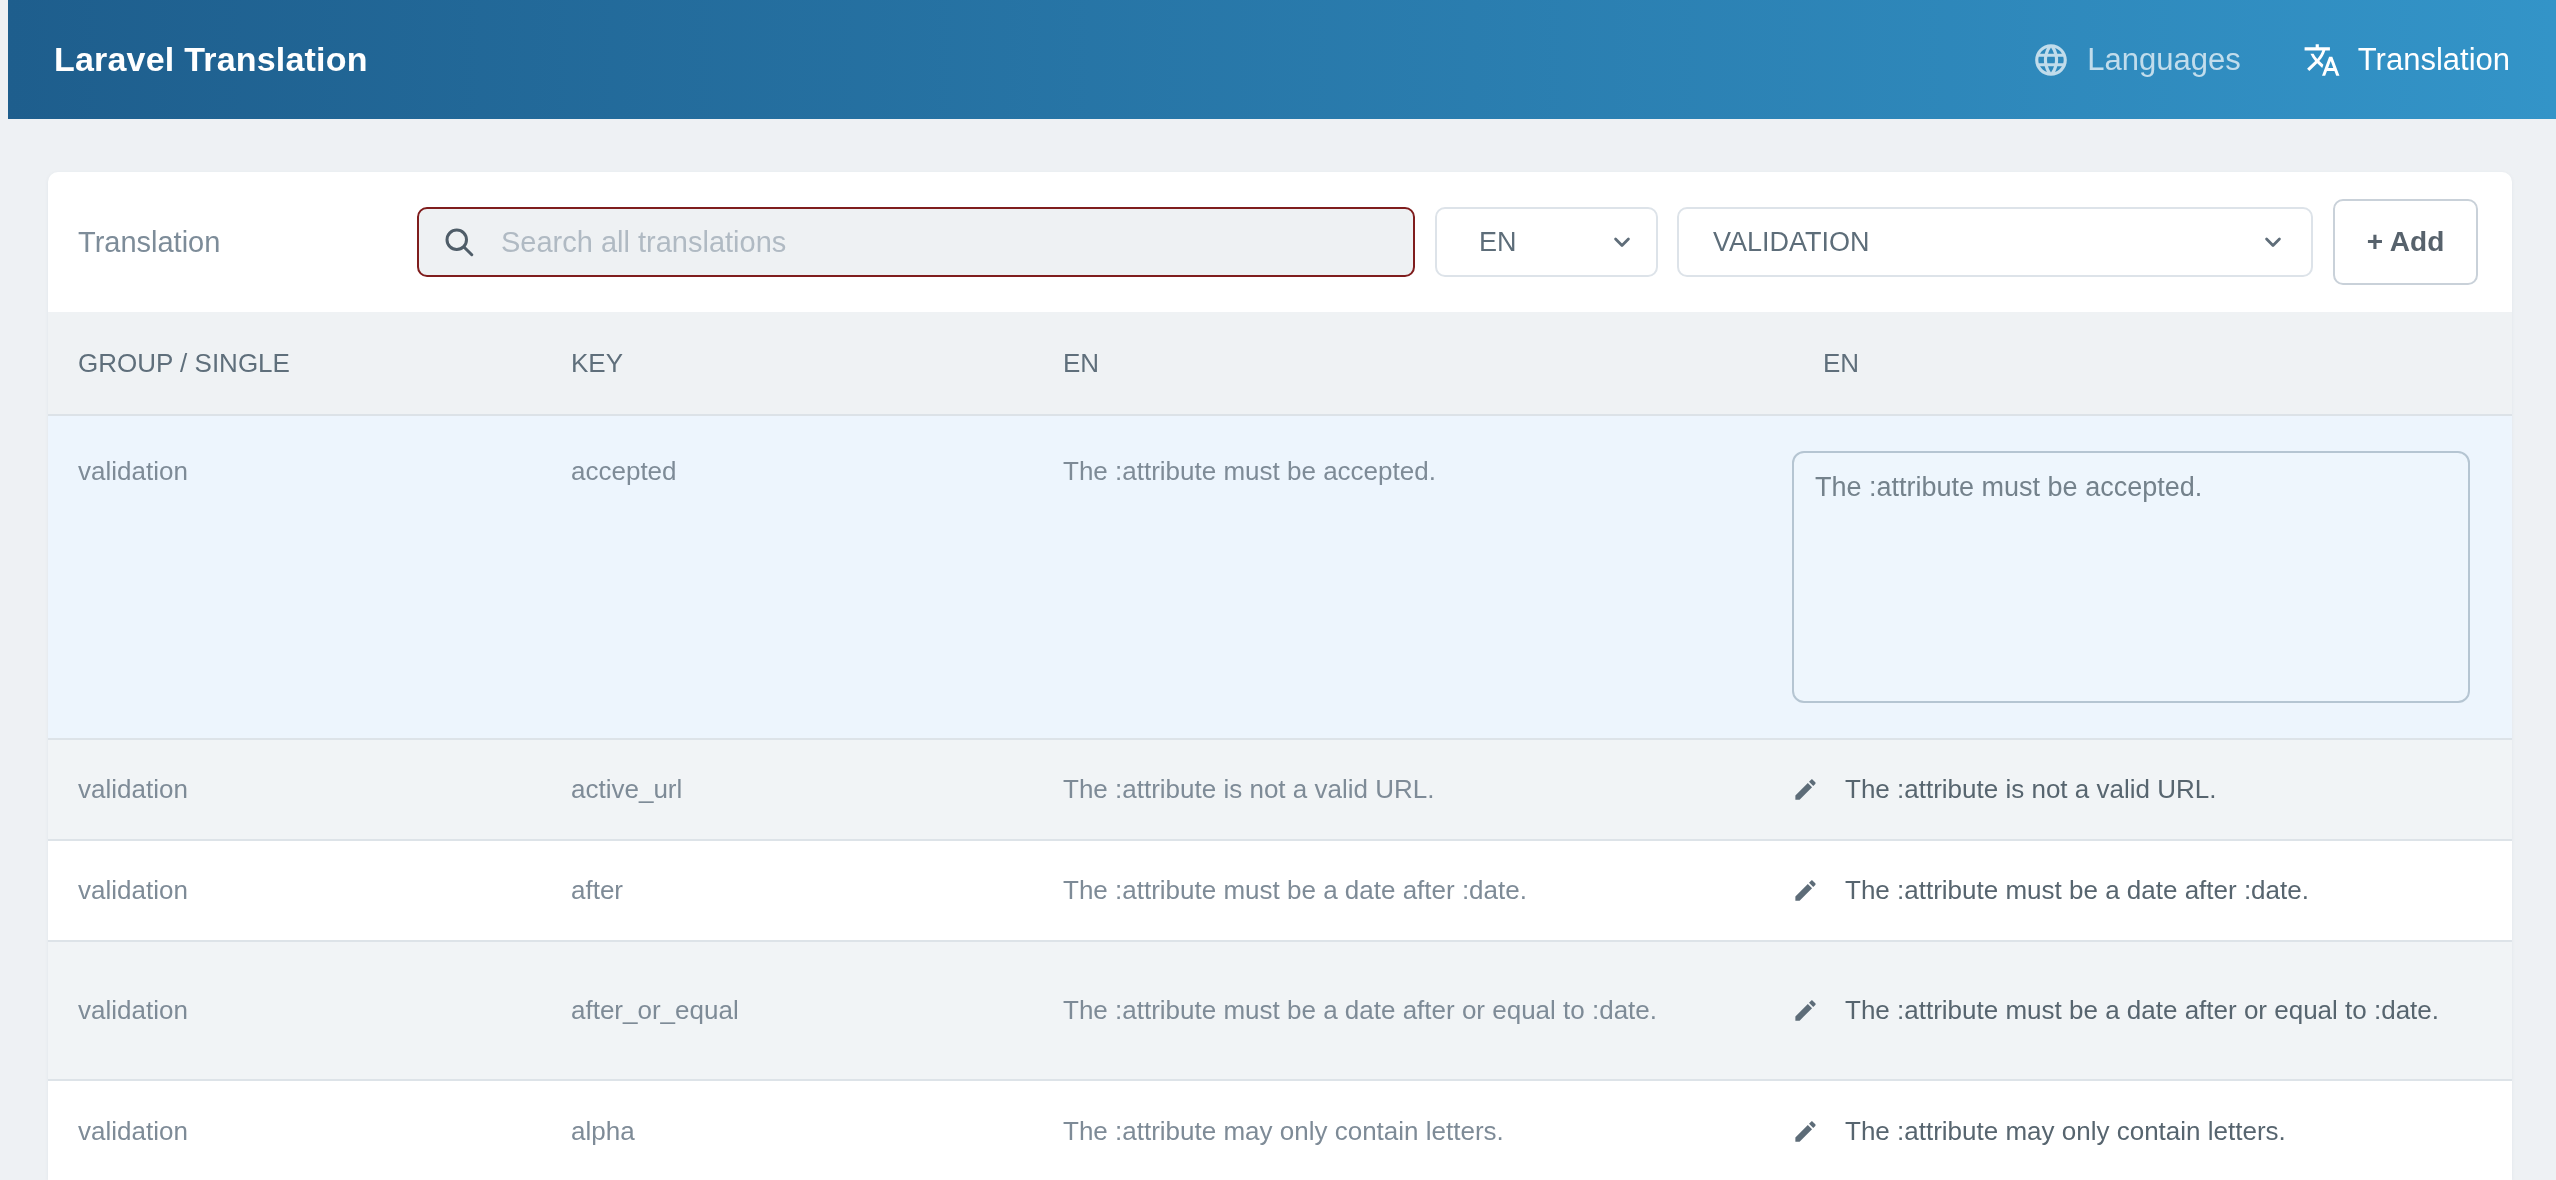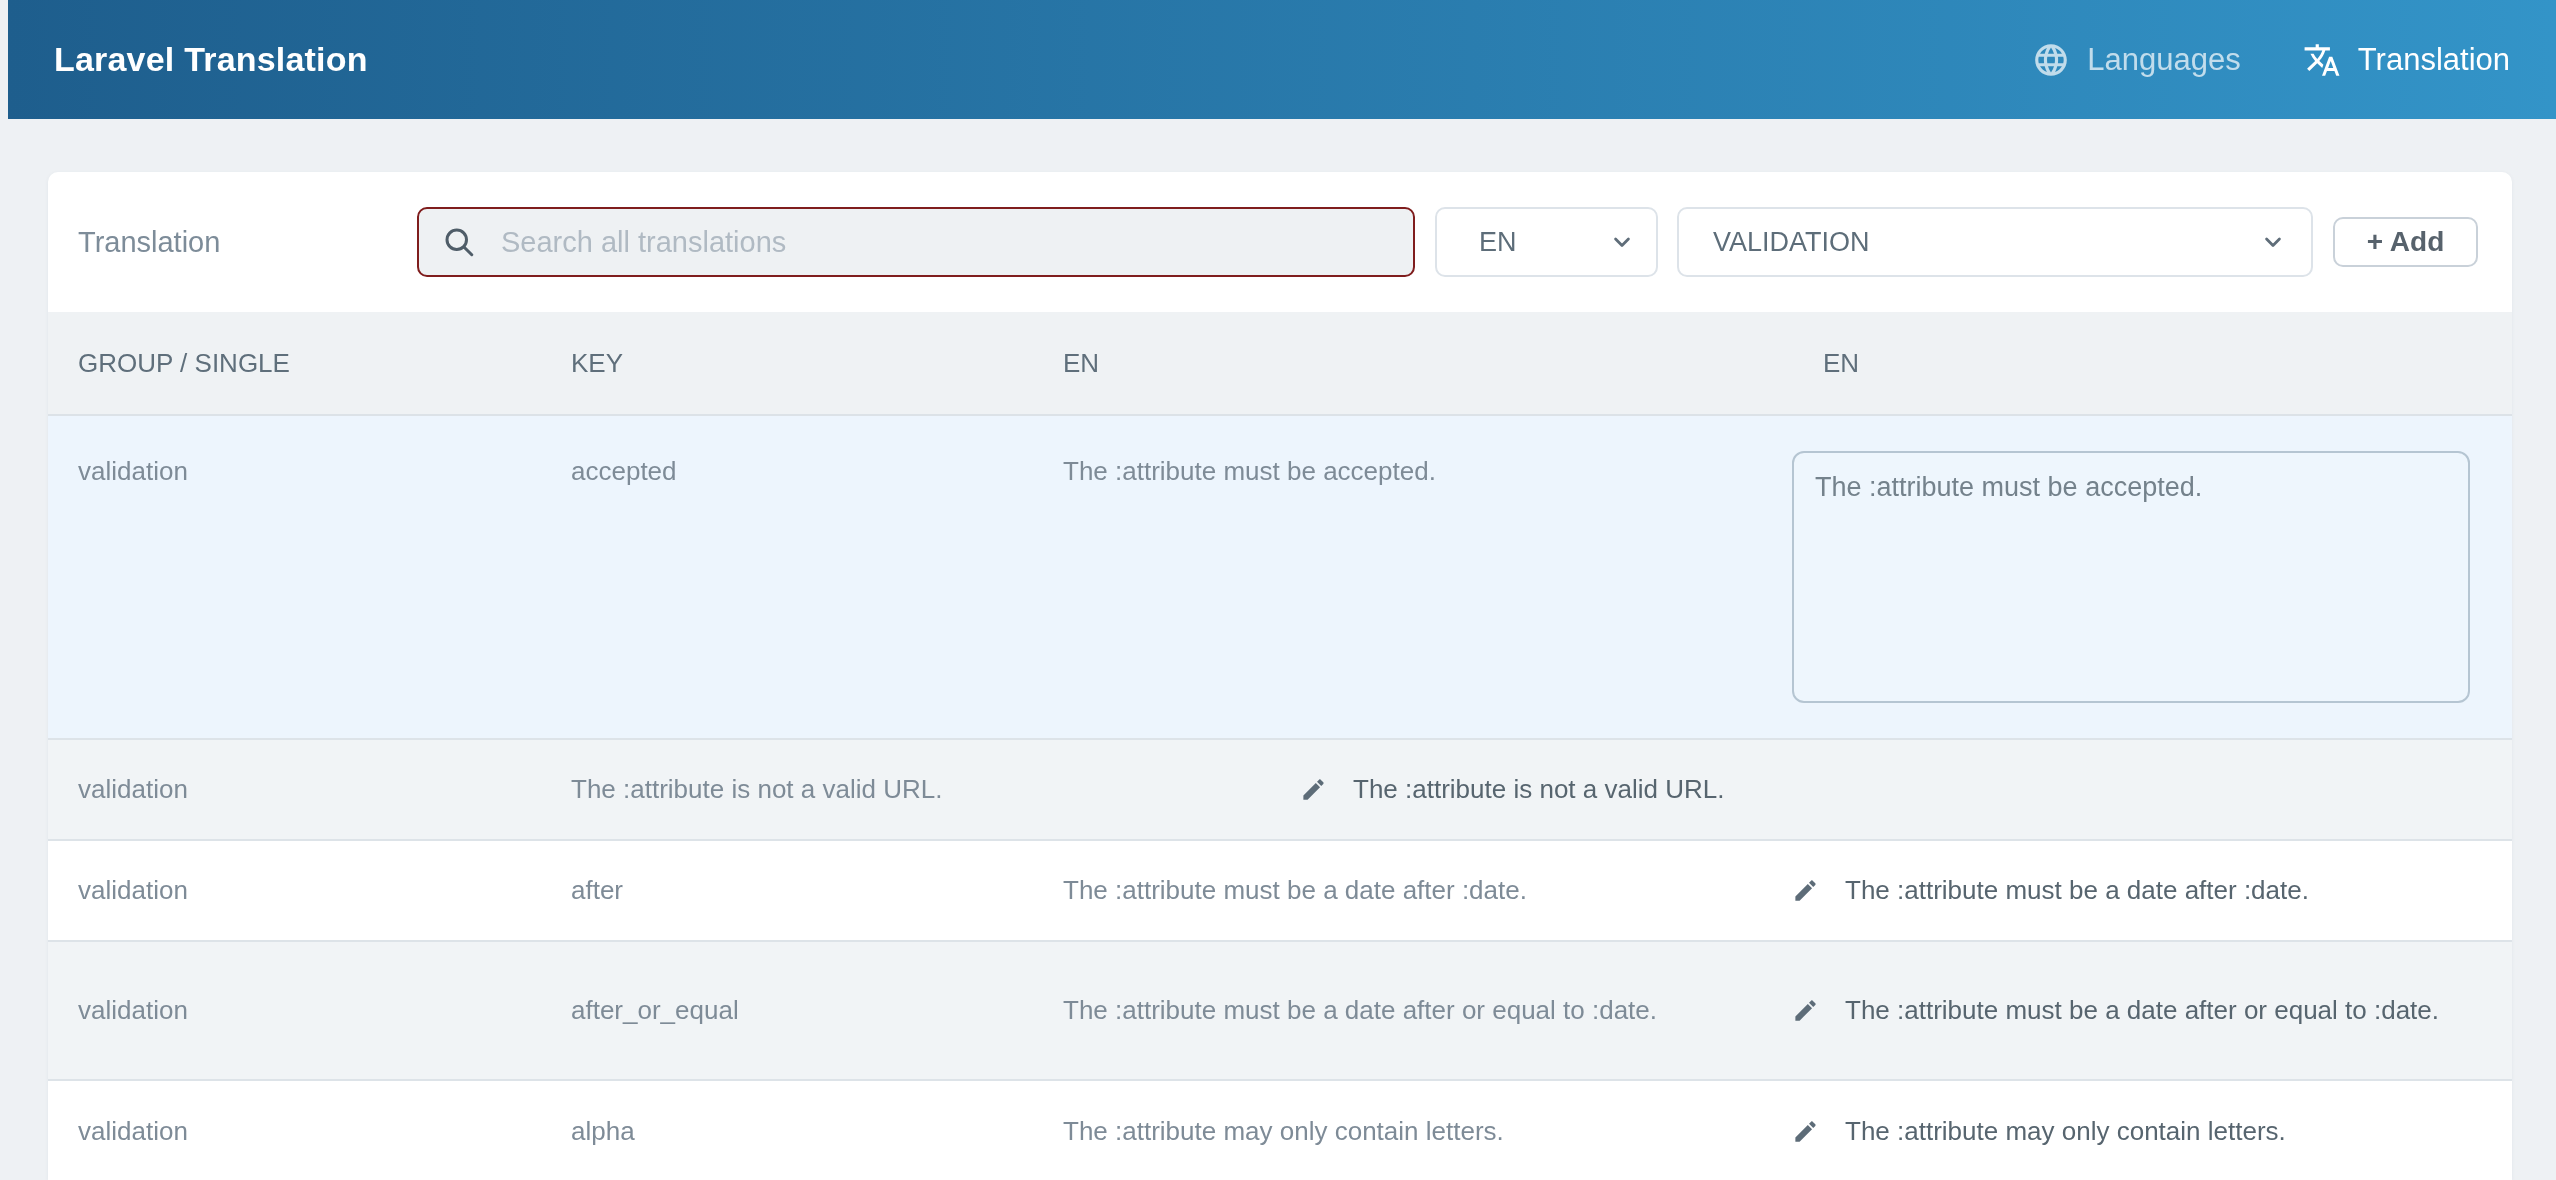--- a/index.html
+++ b/index.html
@@ -47,21 +47,21 @@
   .search-box input::placeholder{color:#b0bac3;opacity:1;}
   .select{
     height:70px;background:#ffffff;border:2px solid #dde3e9;border-radius:10px;
     display:flex;align-items:center;box-sizing:border-box;
     font-size:27px;color:#5d6d79;cursor:pointer;
   }
   .select-locale{width:223px;margin-left:20px;padding:0 20px 0 42px;}
   .select-group{width:636px;margin-left:19px;padding:0 24px 0 34px;}
   .chev{margin-left:auto;width:28px;height:28px;color:#5f6d79;flex-shrink:0;}
   .add-btn{
-    margin-left:20px;width:145px;height:50px;background:#ffffff;
+    margin-left:20px;width:145px;height:86px;background:#ffffff;
     border:2px solid #c9d1d9;border-radius:10px;box-sizing:border-box;
     font-size:28px;font-weight:bold;color:#57626c;
     display:flex;align-items:center;justify-content:center;cursor:pointer;
     font-family:inherit;
   }
   
   .thead{
     height:104px;background:#eff2f4;border-bottom:2px solid #dce2e7;
     display:flex;align-items:center;font-size:26px;color:#5f6f7b;
     box-sizing:border-box;
@@ -152,20 +152,21 @@
     <div class="c1 cellpad">validation</div>
     <div class="c2 cellpad">accepted</div>
     <div class="c3 cellpad"><span class="wrap">The :attribute must be accepted.</span></div>
     <div class="c4">
       <textarea spellcheck="false" style="">The :attribute must be accepted.</textarea>
     </div>
   </div>
 
   <div class="row row-std h101 bg-alt">
     <div class="c1">validation</div>
+    <div class="c2">active_url</div>
     <div class="c3"><span class="wrap">The :attribute is not a valid URL.</span></div>
     <div class="c4 trans-cell">
       <svg class="edit-glyph" viewBox="0 0 24 24" fill="currentColor">
           <path d="M3 17.25V21h3.75L17.81 9.94l-3.75-3.75L3 17.25zM20.71 7.04c.39-.39.39-1.02 0-1.41l-2.34-2.34c-.39-.39-1.02-.39-1.41 0l-1.83 1.83 3.75 3.75 1.83-1.83z"></path>
         </svg>
       <span>The :attribute is not a valid URL.</span>
     </div>
   </div>
 
   <div class="row row-std h101 bg-white">

